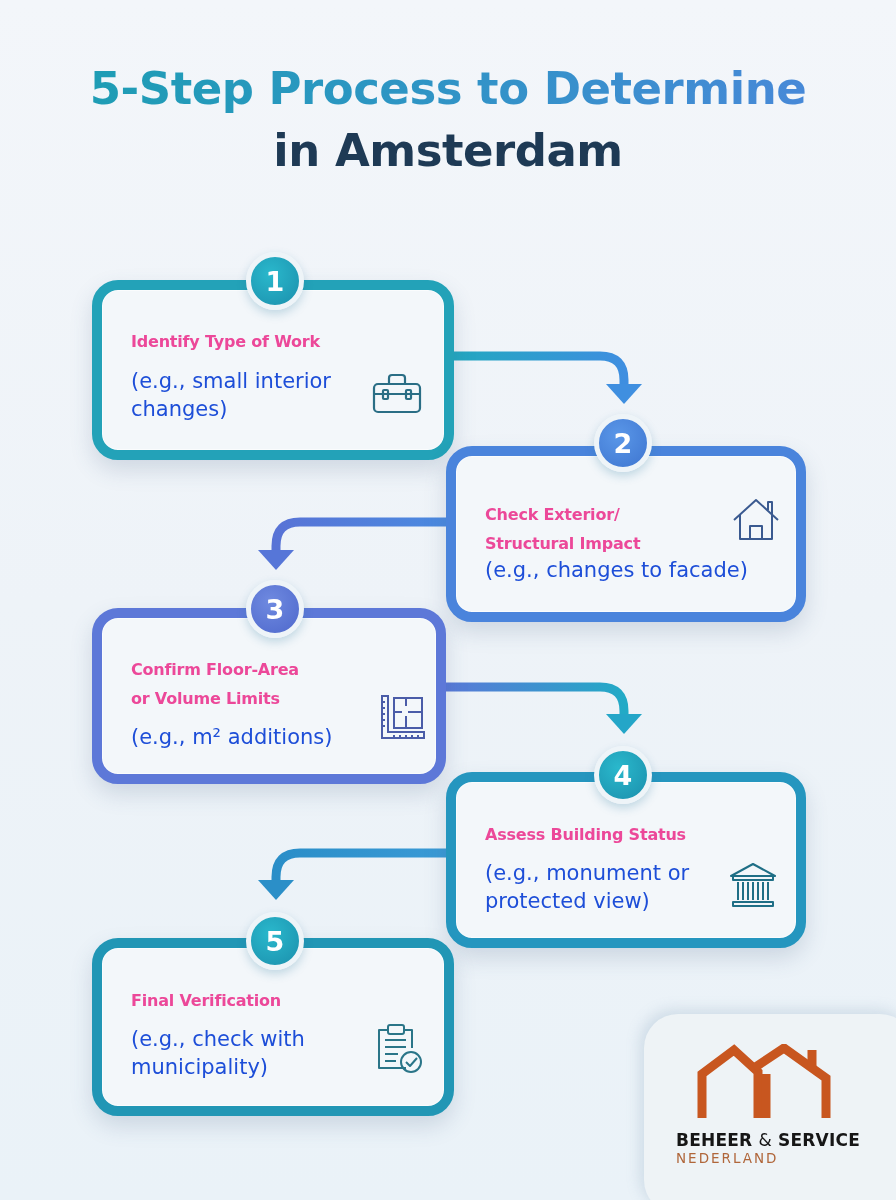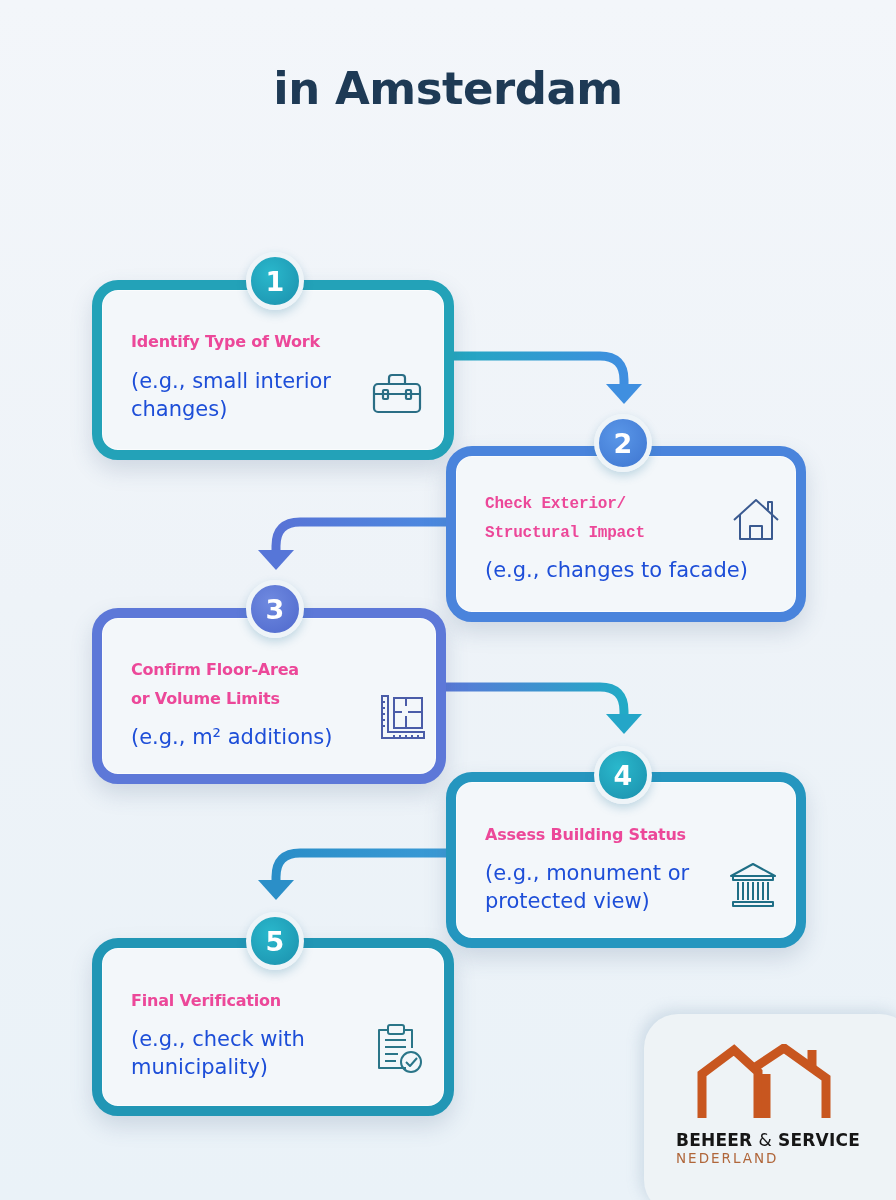--- a/index.html
+++ b/index.html
@@ -69,20 +69,21 @@
   .logo-main .amp { font-weight: normal; }
   .logo-sub {
     position: absolute; left: 676px; top: 1150px; width: 190px; text-align: left;
     font-size: 13.5px; color: #b0663a; letter-spacing: 2px;
   }
 </style>
 </head>
 <body>
 
 <div class="title">
+  <span class="l1">5-Step Process to Determine</span>
   <span class="l3">in Amsterdam</span>
 </div>
 
 <svg class="connectors" viewBox="0 0 896 1200">
   <defs>
     <linearGradient id="g12" x1="0" x2="1">
         <stop offset="0" stop-color="#22a8c0"></stop>
         <stop offset="1" stop-color="#3e8ee0"></stop>
       </linearGradient>
     <linearGradient id="g23" x1="1" x2="0">
@@ -133,21 +134,21 @@
     <rect x="2" y="12" width="46" height="28" rx="4"></rect>
     <path d="M17 12 V6 Q17 3 20 3 H30 Q33 3 33 6 V12"></path>
     <path d="M2 22 H48"></path>
     <rect x="11" y="18" width="5" height="9" rx="1"></rect>
     <rect x="34" y="18" width="5" height="9" rx="1"></rect>
   </g>
 </svg>
 
 <div class="card blue" style="left:446px; top:446px; width:360px; height:176px;"></div>
 <div class="badge blue" style="left:594px; top:414px;">2</div>
-<div class="step-title" style="left:485px; top:490px;font-family:Liberation Mono, monospace;">
+<div class="step-title" style="left:485px; top:500px;">
   <div>Check Exterior/</div>
   <div>Structural Impact</div>
 </div>
 <div class="step-desc" style="left:485px; top:556px;">
   <div>(e.g., changes to facade)</div>
 </div>
 <svg class="icon" style="left:732px; top:496px;" width="48" height="46" viewBox="0 0 48 46">
   <g fill="none" stroke="#3a5a90" stroke-width="2" stroke-linejoin="round">
     <path d="M2 24 L24 4 L46 24"></path>
     <path d="M36 14 V6 H40 V18"></path>

